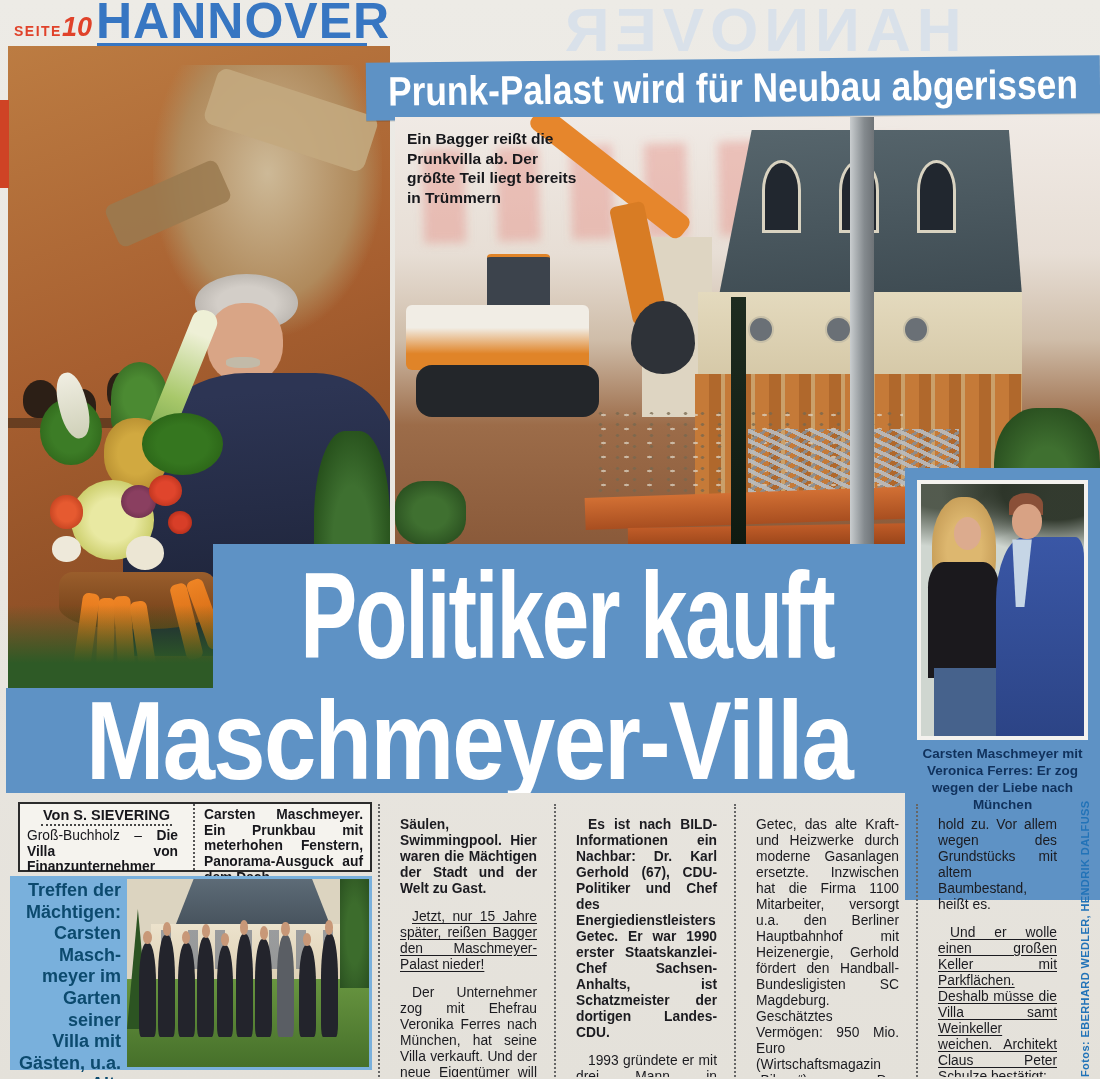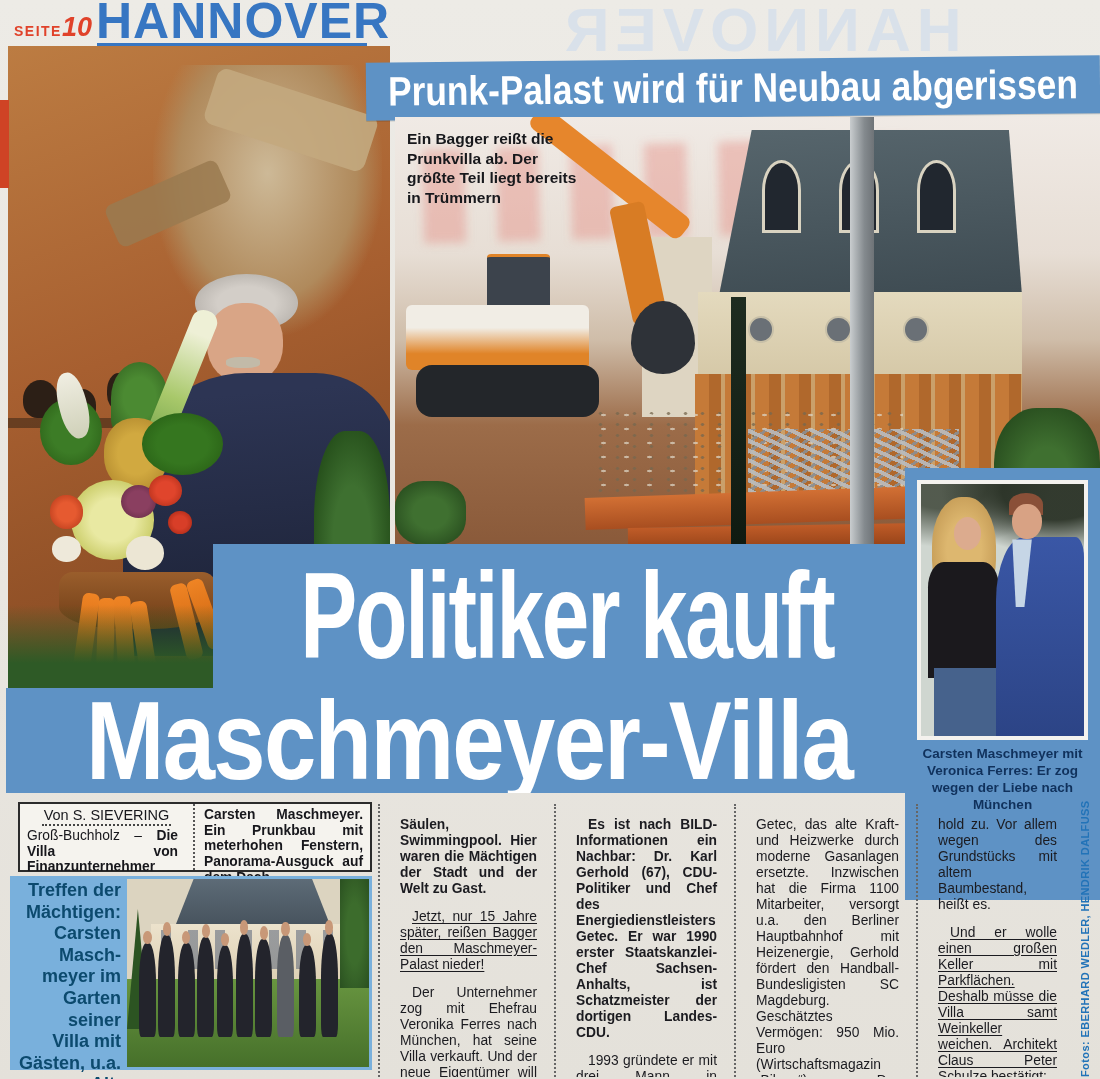--- a/index.html
+++ b/index.html
@@ -115,21 +115,21 @@
   .m-face{left:56%;top:8%;width:18%;height:14%;background:#d8a284;border-radius:48%;}
   .m-jacket{left:46%;top:21%;width:54%;height:79%;background:linear-gradient(#3a57a6,#2c4486);border-radius:32% 10% 0 0;}
   .m-shirt{left:56%;top:22%;width:12%;height:27%;background:#c6d6e6;clip-path:polygon(0 0,100% 0,62% 100%,18% 100%);}
   .cap-couple{left:7px;top:277px;width:181px;text-align:center;color:#10315c;font-weight:700;font-size:13.5px;
               line-height:1.26;white-space:pre-line;}
 
   
   .byline-box{left:18px;top:802px;width:354px;height:70px;background:#f5f3ee;border:2px solid #2b2b2b;display:flex;}
   .bl-colA{width:50%;padding:3px 7px 0 7px;border-right:2px dotted #555;}
   .bl-colB{width:50%;padding:3px 7px 0 9px;font-weight:700;font-size:13.8px;line-height:1.14;text-align:justify;color:#17171c;}
-  .byline{display:block;text-align:center;font-weight:400;font-size:14.5px;color:#17171c;}
+  .byline{display:block;text-align:center;font-weight:700;font-size:14.5px;color:#17171c;}
   .byline i{font-style:normal;border-bottom:2px dotted #444;padding:0 2px 1px;}
   .intro{margin:5px 8px 0 0;font-size:13.8px;line-height:1.14;text-align:justify;color:#17171c;}
 
   .garden-block{left:10px;top:876px;width:362px;height:194px;background:#79b0dc;padding:3px;display:flex;}
   .garden-cap{width:114px;padding:1px 6px 0 2px;color:#0c4a6e;font-weight:700;font-size:18px;line-height:1.2;
               text-align:right;white-space:pre-line;}
   .garden-ph{position:relative;flex:1;overflow:hidden;background:#dcd4c0;}
   .g-roof{left:16%;top:0;width:72%;height:26%;background:linear-gradient(#5d6b77,#46525c);clip-path:polygon(5% 100%,16% 0,84% 0,95% 100%);}
   .g-wall{left:10%;top:24%;width:84%;height:31%;background:linear-gradient(#ece2cc,#ddd0b4);}
   .g-windows{left:14%;top:27%;width:76%;height:21%;

